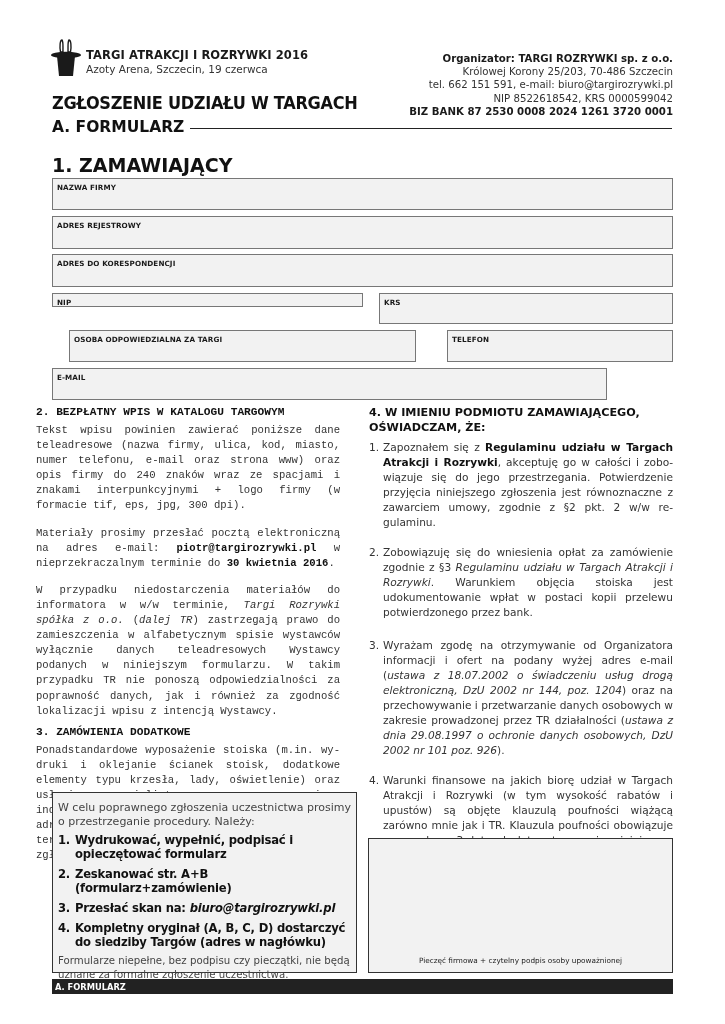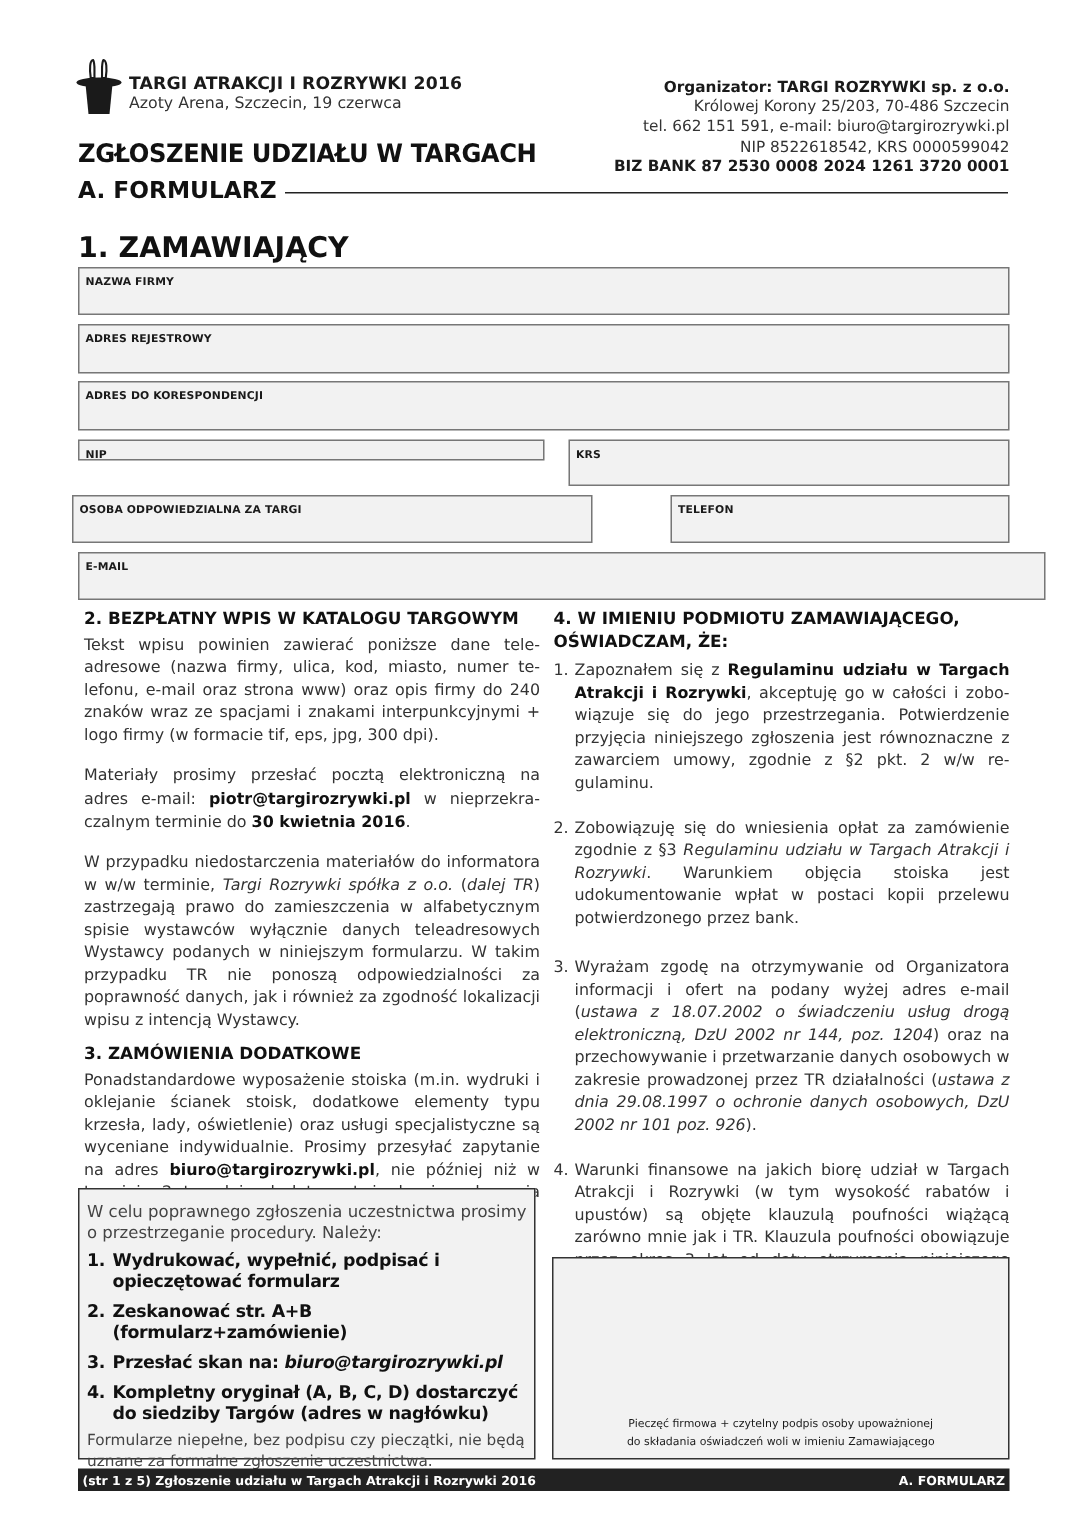--- a/index.html
+++ b/index.html
@@ -24,21 +24,21 @@
   
   .sec1-title { left: 52px; top: 154px; font-size: 19px; font-weight: bold; color: #111; }
   .field { position: absolute; background: #f2f2f2; border: 1.5px solid #777; }
   .field .lbl { position: absolute; left: 4px; top: 4px; font-size: 7.2px; font-weight: bold; color: #1a1a1a; letter-spacing: 0.1px; }
 
   
   .h2 { font-size: 11.2px; font-weight: bold; color: #111; line-height: 15px; }
   .para { font-size: 10.6px; line-height: 15.1px; color: #333; text-align: justify; hyphens: manual; }
   .para b { color: #111; }
 
-  .col-left { left: 56px; top: 405px; width: 304px; }
+  .col-left { left: 36px; top: 405px; width: 304px; font-family: Liberation Mono, monospace; }
   .col-right { left: 369px; top: 405px; width: 304px; }
 
   .col-left .para { margin-top: 3px; }
   .gap { height: 9px; }
 
   ol.decl { list-style: none; margin-top: 5px; }
   ol.decl li { display: flex; font-size: 10.6px; line-height: 15.1px; color: #333; margin-bottom: 14.5px; }
   ol.decl li .num { width: 14px; flex-shrink: 0; }
   ol.decl li .txt { flex: 1; text-align: justify; }
   ol.decl li b { color: #111; }
@@ -96,27 +96,27 @@
 </div>
 <div class="field" style="left:52px;top:254px;width:621px;height:33px;">
   <span class="lbl">ADRES DO KORESPONDENCJI</span>
 </div>
 <div class="field" style="left:52px;top:293px;width:311px;height:14px;">
   <span class="lbl">NIP</span>
 </div>
 <div class="field" style="left:379px;top:293px;width:294px;height:31px;">
   <span class="lbl">KRS</span>
 </div>
-<div class="field" style="left:48px;top:330px;width:347px;height:32px;">
+<div class="field" style="left:69px;top:330px;width:347px;height:32px;">
   <span class="lbl">OSOBA ODPOWIEDZIALNA ZA TARGI</span>
 </div>
 <div class="field" style="left:447px;top:330px;width:226px;height:32px;">
   <span class="lbl">TELEFON</span>
 </div>
-<div class="field" style="left:52px;top:368px;width:645px;height:32px;">
+<div class="field" style="left:52px;top:368px;width:555px;height:32px;">
   <span class="lbl">E-MAIL</span>
 </div>
 
 <div class="abs col-left">
   <div class="h2">2. BEZPŁATNY WPIS W KATALOGU TARGOWYM</div>
   <p class="para">Tekst wpisu powinien zawierać poniższe dane tele­adresowe (nazwa firmy, ulica, kod, miasto, numer te­lefonu, e-mail oraz strona www) oraz opis firmy do 240 znaków wraz ze spacjami i znakami interpunkcyj­nymi + logo firmy (w formacie tif, eps, jpg, 300 dpi).</p>
   <div class="gap"></div>
   <p class="para"><span>Materiały prosimy przesłać pocztą elektroniczną na adres e-mail: </span><b>piotr@targirozrywki.pl</b><span> w nieprzekra­czalnym terminie do </span><b>30 kwietnia 2016</b><span>.</span></p>
   <div class="gap"></div>
   <p class="para"><span>W przypadku niedostarczenia materiałów do infor­matora w w/w terminie, </span><i>Targi Rozrywki spółka z o.o.</i><span> (</span><i>dalej TR</i><span>) zastrzegają prawo do zamieszczenia w al­fabetycznym spisie wystawców wyłącznie danych teleadresowych Wystawcy podanych w niniejszym formularzu. W takim przypadku TR nie ponoszą od­powiedzialności za poprawność danych, jak i również za zgodność lokalizacji wpisu z intencją Wystawcy.</span></p>
@@ -169,20 +169,18 @@
     <li>
       <span class="num">4.</span>
       <span class="txt">Warunki finansowe na jakich biorę udział w Tar­gach Atrakcji i Rozrywki (w tym wysokość rabatów i upustów) są objęte klauzulą poufności wiążącą zarówno mnie jak i TR. Klauzula poufności obowią­zuje przez okres 3 lat od daty otrzymania niniejsze­go formularza przez TR.</span>
     </li>
   </ol>
 </div>
 
 <div class="abs sig-box">
   <div class="sig-caption">
     <div>Pieczęć firmowa + czytelny podpis osoby upoważnionej</div>
-    <div>do składania oświadczeń woli w imieniu Zamawiającego</div>
   </div>
 </div>
 
 <div class="abs footer">
-  <span>(str 1 z 5) Zgłoszenie udziału w Targach Atrakcji i Rozrywki 2016</span>
   <span>A. FORMULARZ</span>
 </div>
 
 </body></html>

